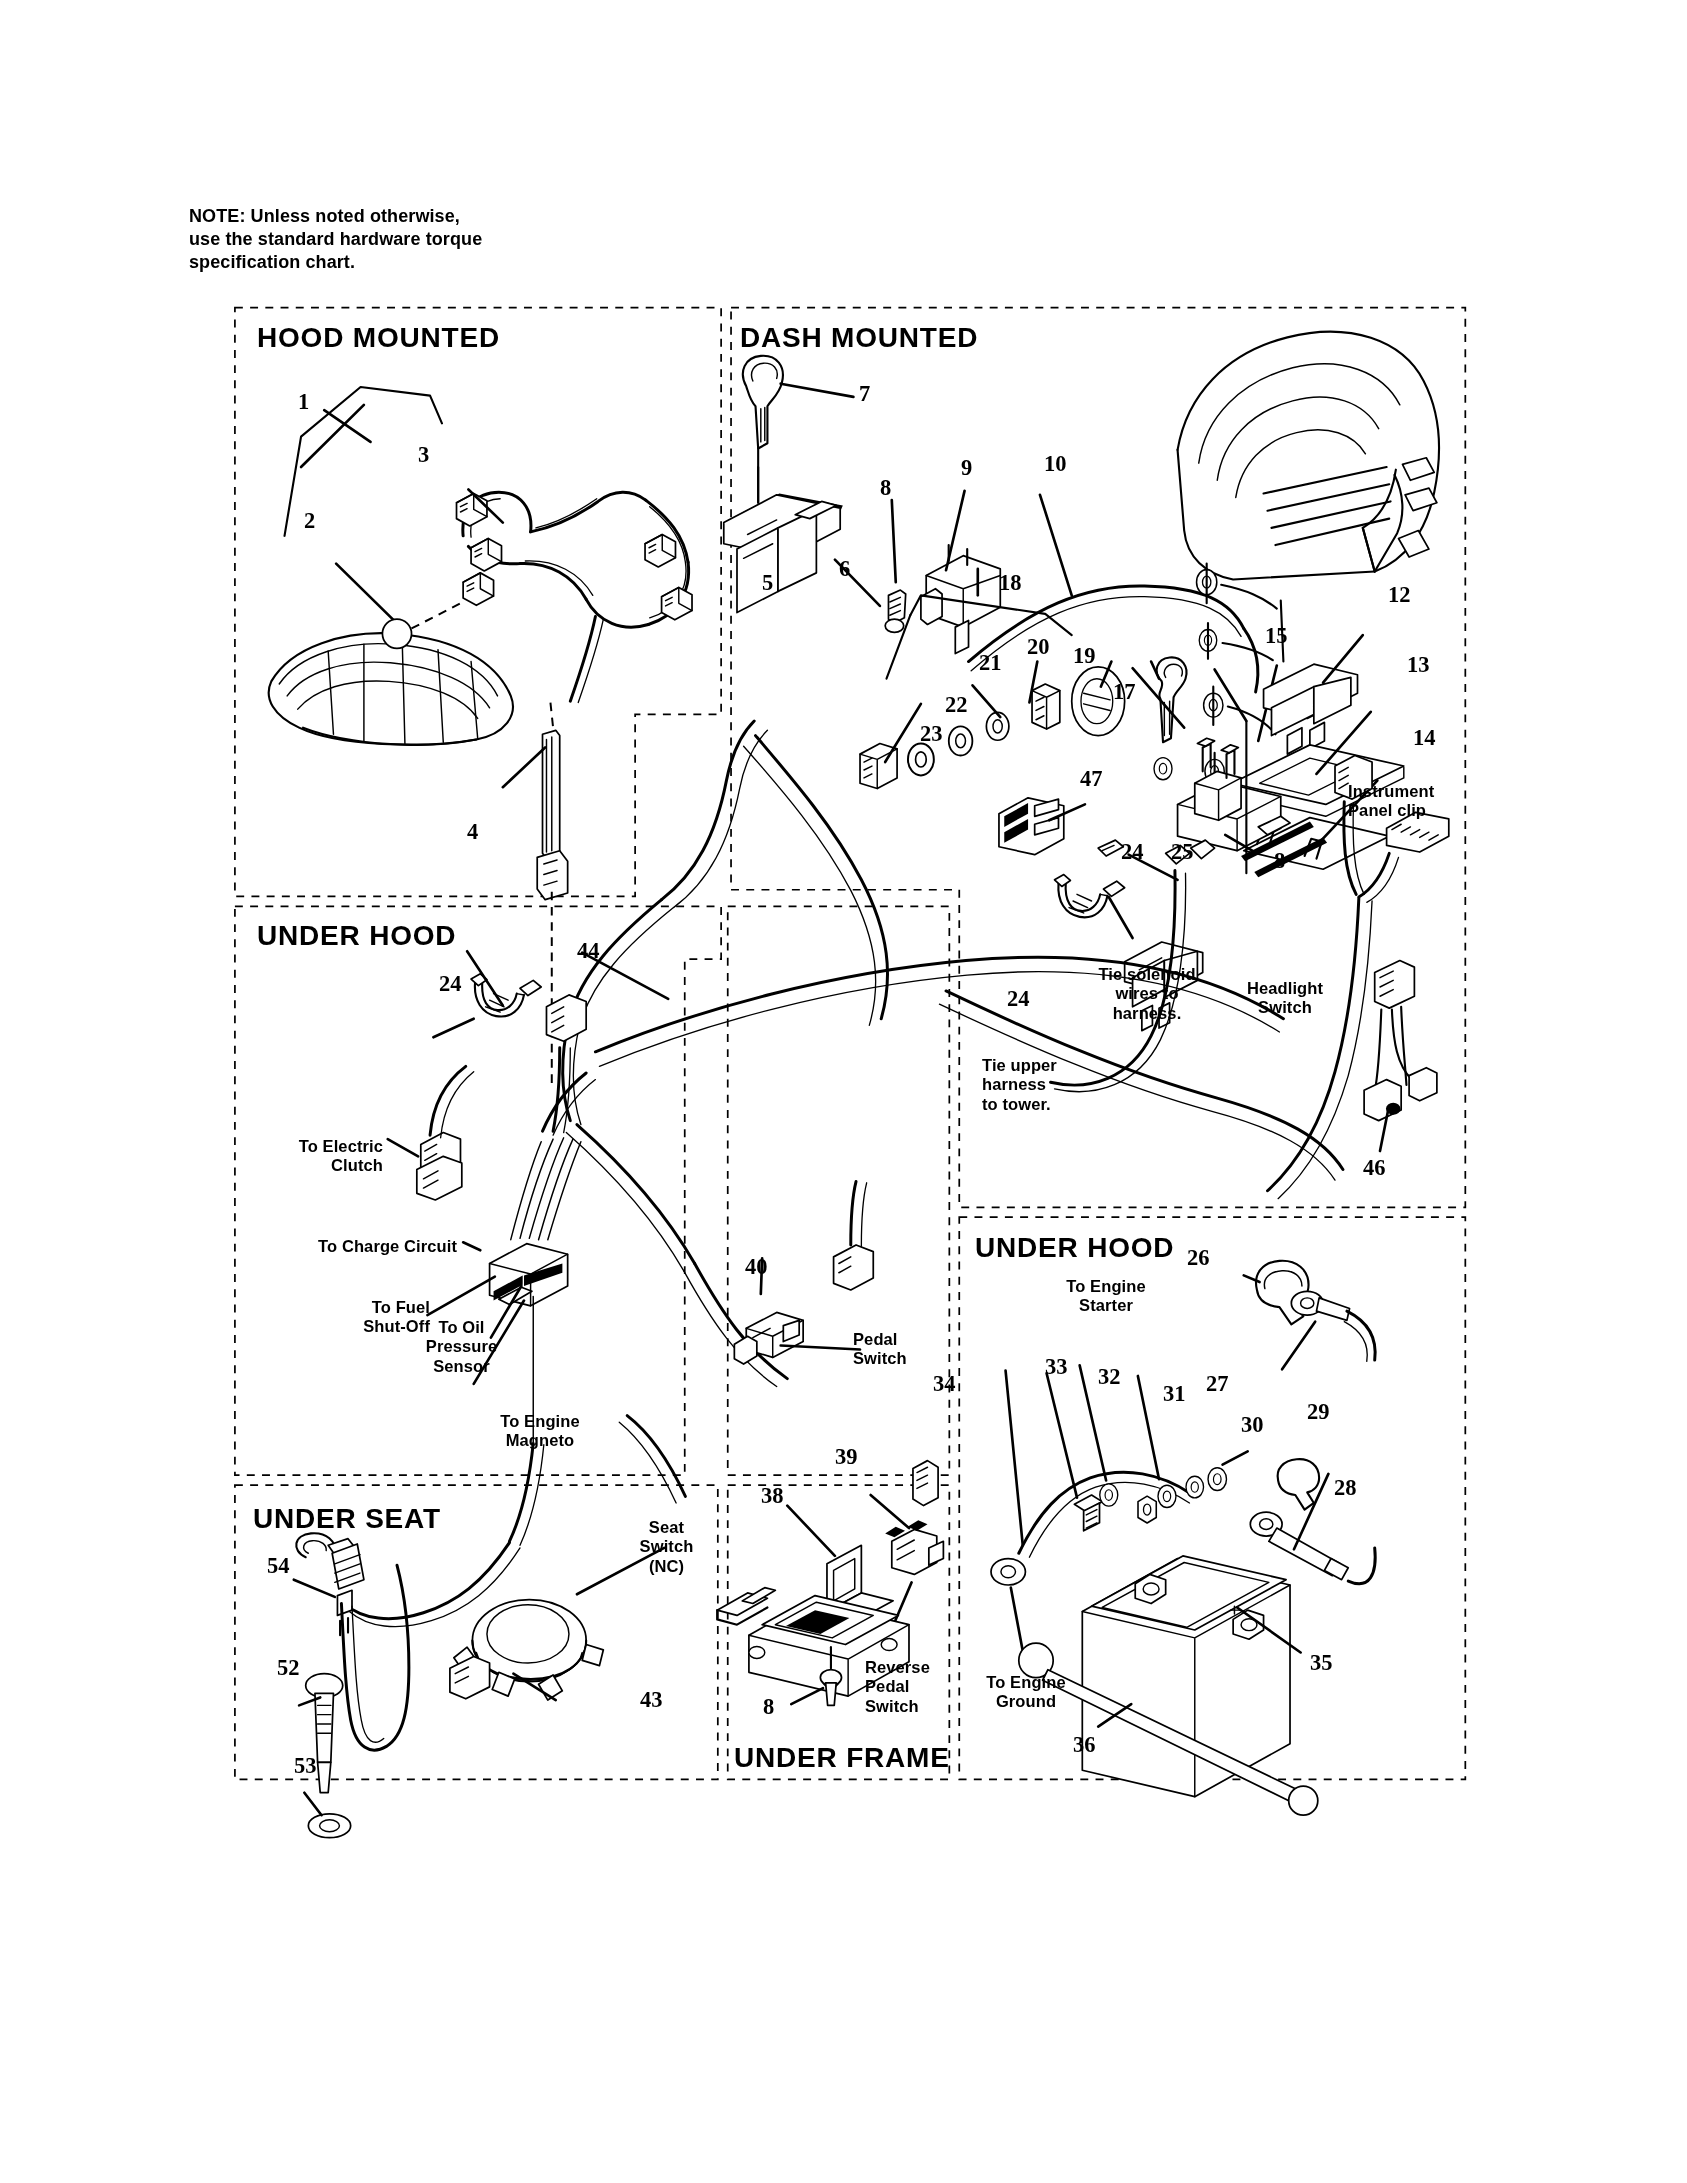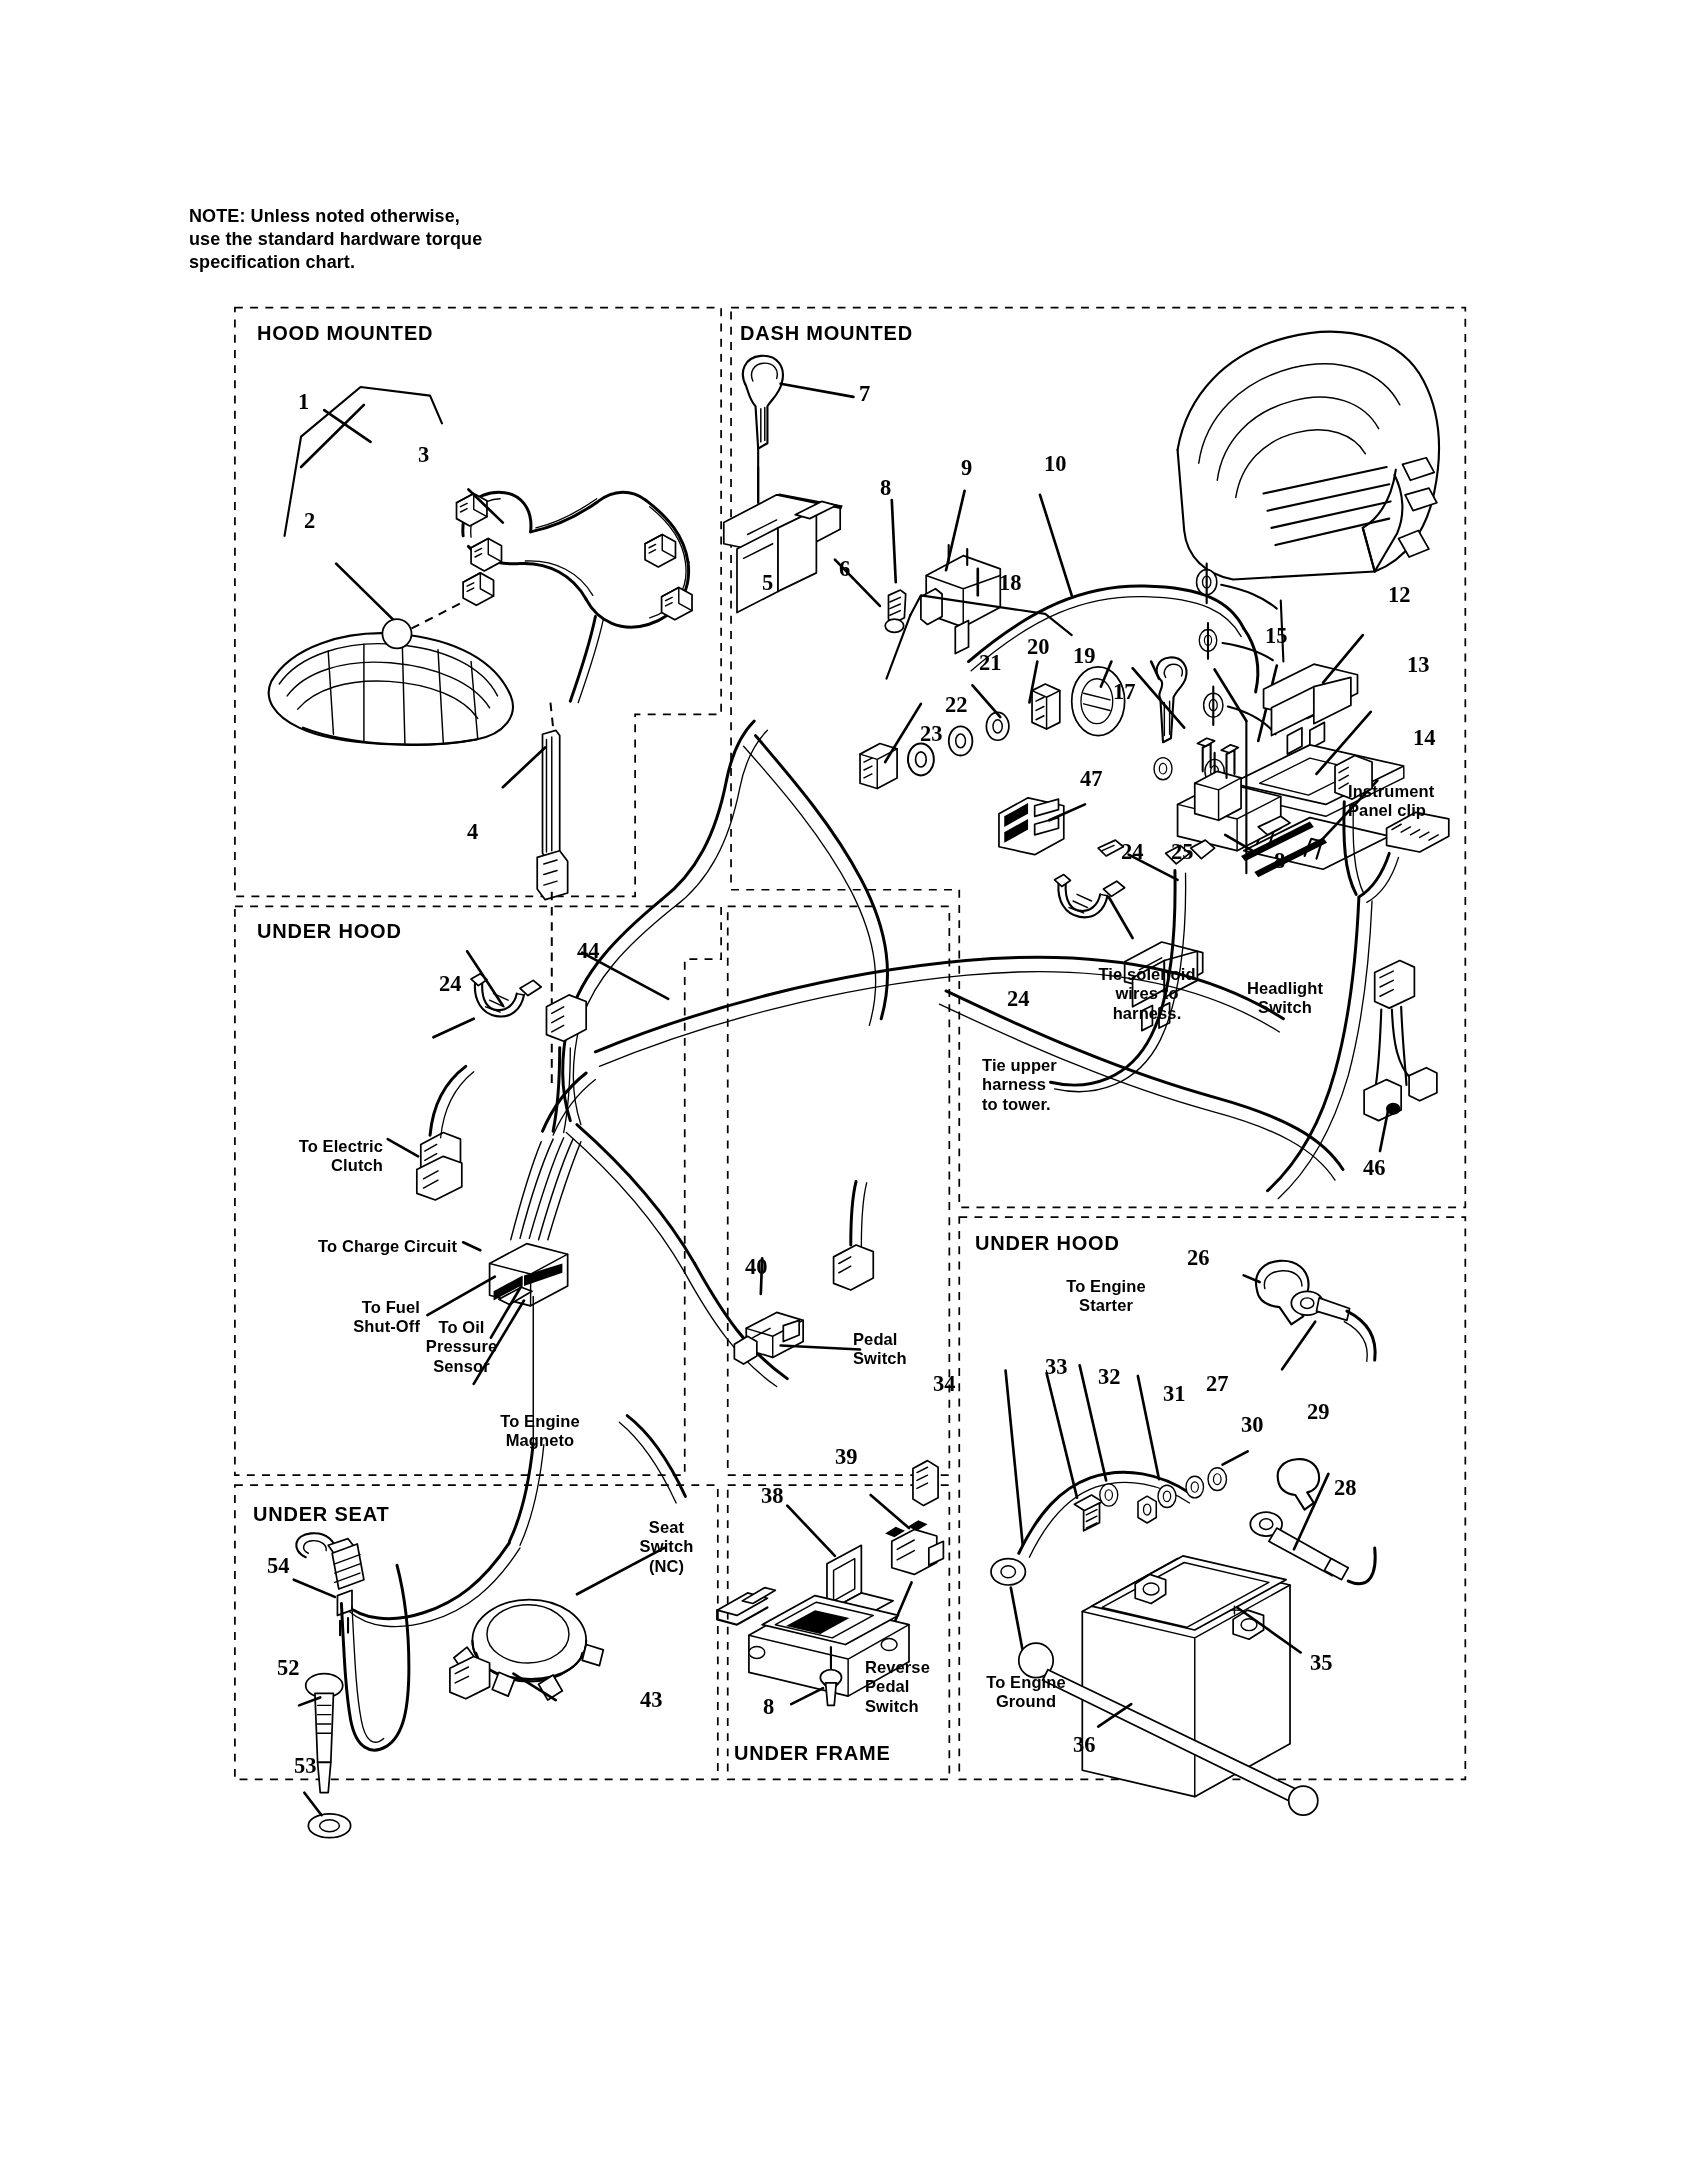--- a/index.html
+++ b/index.html
@@ -2,21 +2,21 @@
 <html style="font-size:10.6px"><head>
 <meta charset="utf-8">
 <style>
   html,body{margin:0;padding:0;background:#fff;}
   body{width:1687px;height:2183px;position:relative;
        font-family:"Liberation Sans","DejaVu Sans",sans-serif;color:#000;}
   #stage{position:absolute;left:0;top:0;width:1687px;height:2183px;overflow:hidden;}
   svg#art{position:absolute;left:0;top:0;width:1687px;height:2183px;}
 
   .note{position:absolute;font-weight:bold;font-size:18px;line-height:1.28;letter-spacing:0.1px;}
-  .sect-title{position:absolute;font-weight:bold;font-size:20px;letter-spacing:0.8px;}
+  .sect-title{position:absolute;font-weight:bold;font-size:28px;letter-spacing:0.8px;}
   .num{position:absolute;font-weight:bold;font-size:22.5px;font-family:"Liberation Serif","DejaVu Serif",serif;}
   .cap{position:absolute;font-weight:bold;font-size:16.5px;line-height:1.18;letter-spacing:0.1px;}
   .cap.ctr{text-align:center;}
   .cap.rt{text-align:right;}
   .blk{position:absolute;font-weight:bold;font-size:16.5px;line-height:1.2;}
 </style>
 </head>
 <body>
 
 <div id="stage">
@@ -633,21 +633,21 @@
 <div class="sect-title" style="left:257px;top:322px;">HOOD MOUNTED</div>
 <div class="sect-title" style="left:740px;top:322px;">DASH MOUNTED</div>
 <div class="sect-title" style="left:257px;top:920px;">UNDER HOOD</div>
 <div class="sect-title" style="left:975px;top:1232px;">UNDER HOOD</div>
 <div class="sect-title" style="left:253px;top:1503px;">UNDER SEAT</div>
 <div class="sect-title" style="left:734px;top:1742px;">UNDER FRAME</div>
 
 <div class="cap rt" style="left:251px;top:1137px;width:132px;white-space:pre;">To Electric
 Clutch</div>
 <div class="cap rt" style="left:251px;top:1237px;width:206px;white-space:pre;">To Charge Circuit</div>
-<div class="cap rt" style="left:284px;top:1298px;width:136px;white-space:pre;">To Fuel
+<div class="cap rt" style="left:294px;top:1298px;width:136px;white-space:pre;">To Fuel
 Shut-Off</div>
 <div class="cap ctr" style="left:412px;top:1318px;width:99px;white-space:pre;">To Oil
 Pressure
 Sensor</div>
 <div class="cap ctr" style="left:482px;top:1412px;width:116px;white-space:pre;">To Engine
 Magneto</div>
 <div class="cap" style="left:982px;top:1056px;white-space:pre;">Tie upper
 harness
 to tower.</div>
 <div class="cap ctr" style="left:1084px;top:965px;width:126px;white-space:pre;">Tie solenoid

